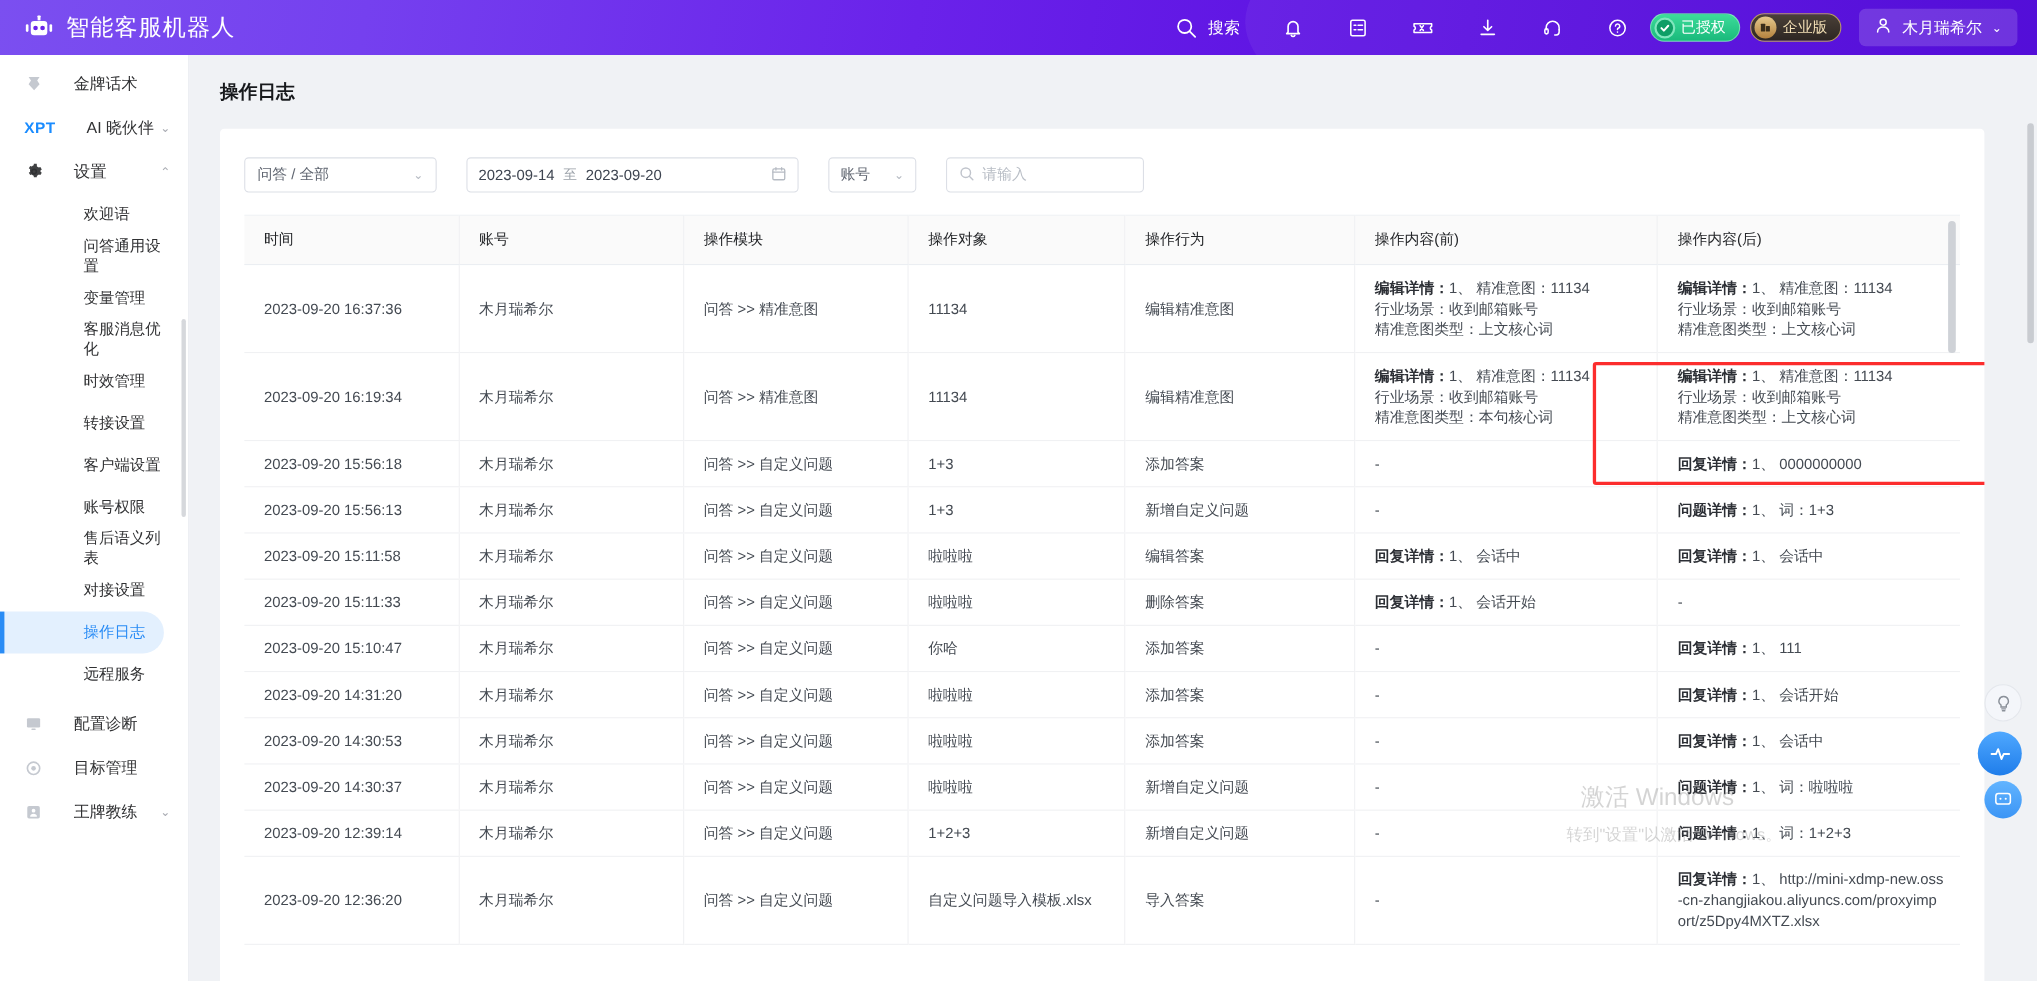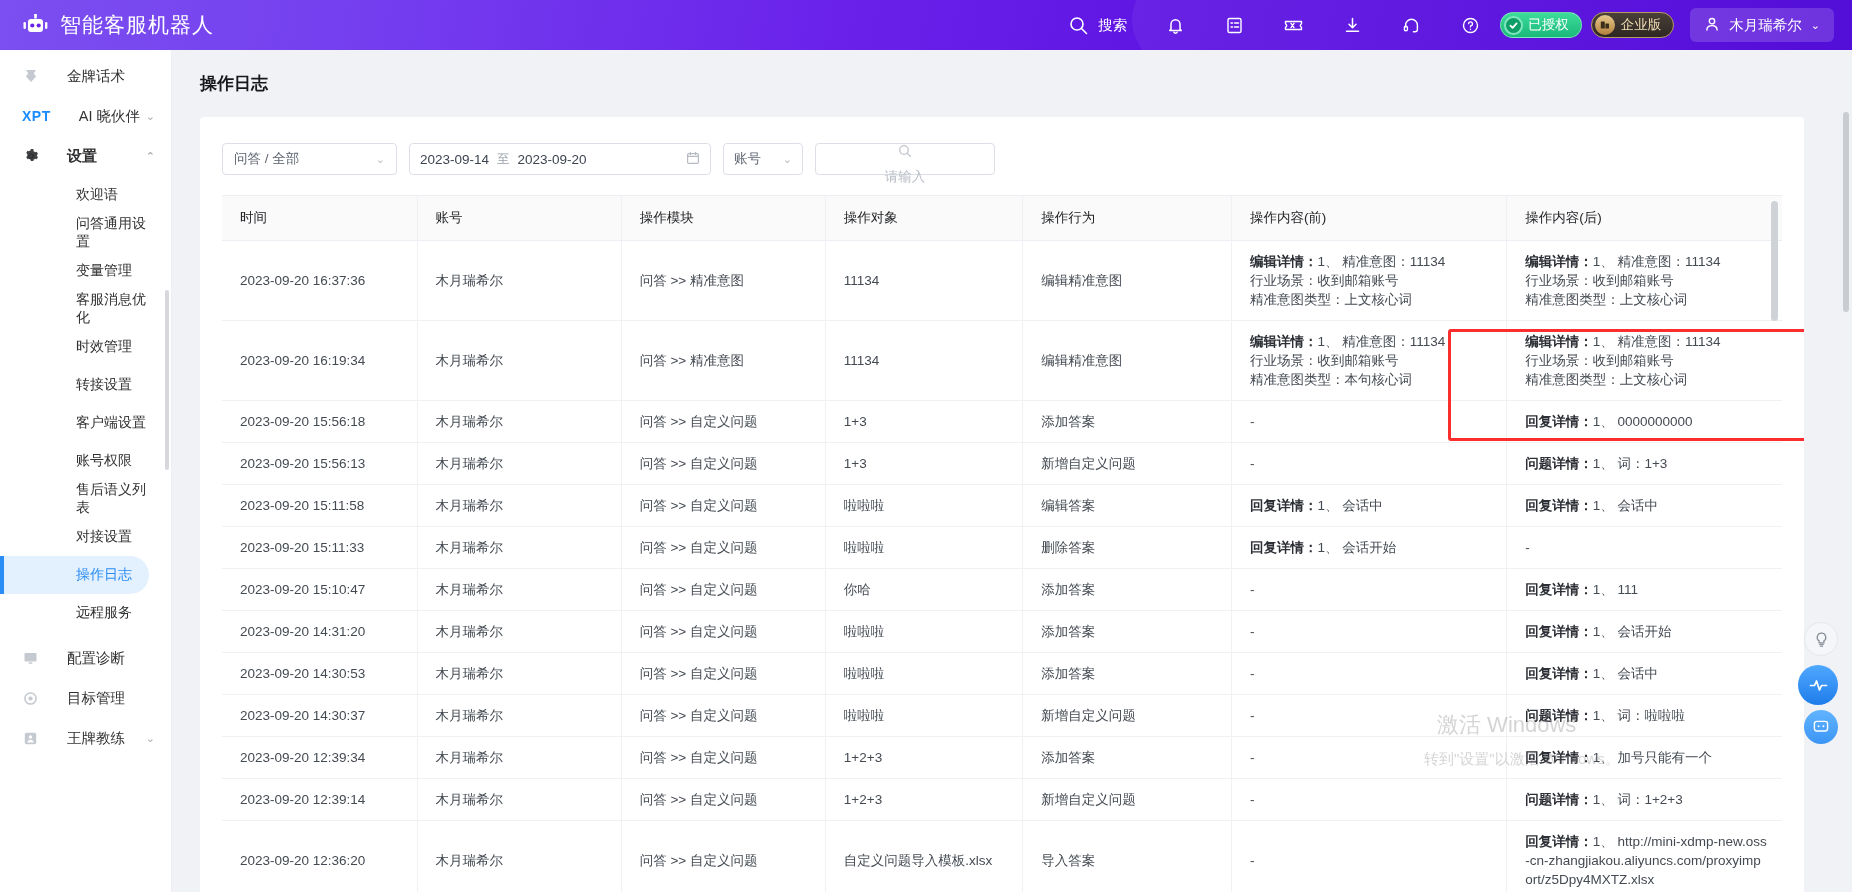--- a/index.html
+++ b/index.html
@@ -85,21 +85,21 @@
   }
   .nav-top {
     display: flex; align-items: center; gap: 28px;
     height: 40px; padding-left: 22px;
     font-size: 14.5px; color: #303133; cursor: pointer;
     position: relative;
   }
   .nav-top .chev { position: absolute; right: 16px; color:#a8abb2; font-size: 11px; }
   .nav-ico { width: 17px; height: 17px; display:flex;align-items:center;justify-content:center; flex: none;}
   .nav-xpt { color: #1a8cff; font-weight: bold; font-size: 14px; letter-spacing: .5px;}
-  .nav-group-title { font-weight: bold; font-size: 15px; }
+  .nav-group-title { font-weight: normal; font-size: 15px; }
   .sub-item {
     height: 38px; display: flex; align-items: center;
     padding-left: 76px; font-size: 14px; color: #303133;
     cursor: pointer; position: relative;
     border-radius: 0 19px 19px 0;
     margin-right: 22px;
   }
   .sub-item.active {
     background: #e3f0fe; color: #2a8cf5;
   }
@@ -125,33 +125,33 @@
     padding: 22px 0 0 28px;
   }
   .panel {
     position: absolute; top: 67px; left: 28px;
     width: 1604px; height: 790px;
     background: #fff; border-radius: 4px;
     overflow: hidden;
   }
 
   
-  .filters { display: flex; align-items: center; gap: 12px; padding: 26px 0 0 22px; }
+  .filters { display: flex; align-items: center; gap: 27px; padding: 26px 0 0 22px; }
   .ctl {
     border: 1px solid #dcdfe6; border-radius: 4px;
     height: 32px; display: flex; align-items: center;
     font-size: 13.5px; color: #5f6570; background: #fff;
   }
   .ctl.sel-qa { width: 175px; justify-content: space-between; padding: 0 11px; }
   .ctl.daterange { width: 302px; padding: 0 10px; gap: 8px; }
   .ctl.daterange .d { color: #3d4450; }
   .ctl.daterange .sep { color: #9aa0a8; font-size: 12.5px; }
   .ctl.daterange .cal { margin-left: auto; color: #b6bbc3; }
   .ctl.sel-acc { width: 80px; justify-content: space-between; padding: 0 10px; }
-  .ctl.searchbox { width: 180px; gap: 7px; padding: 0 11px; flex-direction: column; }
+  .ctl.searchbox { width: 180px; gap: 7px; padding: 0 11px; }
   .ctl.searchbox .ph { color: #b9bec6; }
   .chev-d { color: #b6bbc3; font-size: 11px; }
 
   
   .tablewrap {
     position: absolute; top: 78px; left: 22px;
     width: 1560px; height: 700px;
     overflow: hidden;
   }
   table { border-collapse: collapse; width: 1560px; table-layout: fixed; }
@@ -632,33 +632,20 @@
               <td class="sep-l">啦啦啦</td>
               <td class="sep-l">新增自定义问题</td>
               <td class="sep-l">
                 <div class="cellline"><span>-</span></div>
               </td>
               <td class="sep-l">
                 <div class="cellline"><span class="lab">问题详情：</span><span>1、 词：啦啦啦</span></div>
               </td>
             </tr>
             <tr>
-              <td>2023-09-20 12:39:34</td>
-              <td class="sep-l">木月瑞希尔</td>
-              <td class="sep-l">问答 &gt;&gt; 自定义问题</td>
-              <td class="sep-l">1+2+3</td>
-              <td class="sep-l">添加答案</td>
-              <td class="sep-l">
-                <div class="cellline"><span>-</span></div>
-              </td>
-              <td class="sep-l">
-                <div class="cellline"><span class="lab">回复详情：</span><span>1、 加号只能有一个</span></div>
-              </td>
-            </tr>
-            <tr>
               <td>2023-09-20 12:39:14</td>
               <td class="sep-l">木月瑞希尔</td>
               <td class="sep-l">问答 &gt;&gt; 自定义问题</td>
               <td class="sep-l">1+2+3</td>
               <td class="sep-l">新增自定义问题</td>
               <td class="sep-l">
                 <div class="cellline"><span>-</span></div>
               </td>
               <td class="sep-l">
                 <div class="cellline"><span class="lab">问题详情：</span><span>1、 词：1+2+3</span></div>

